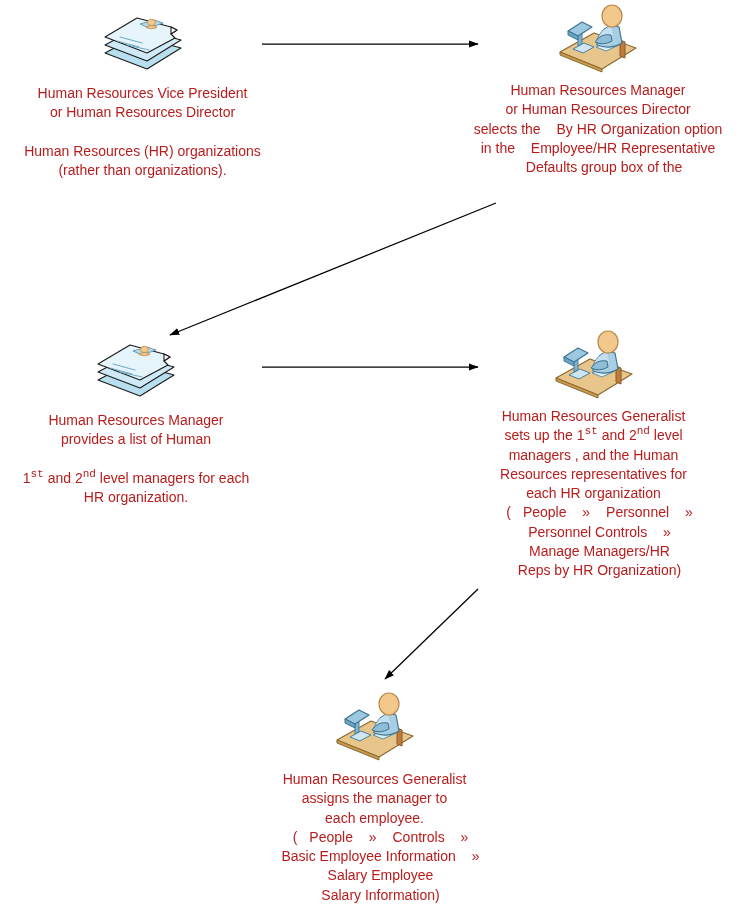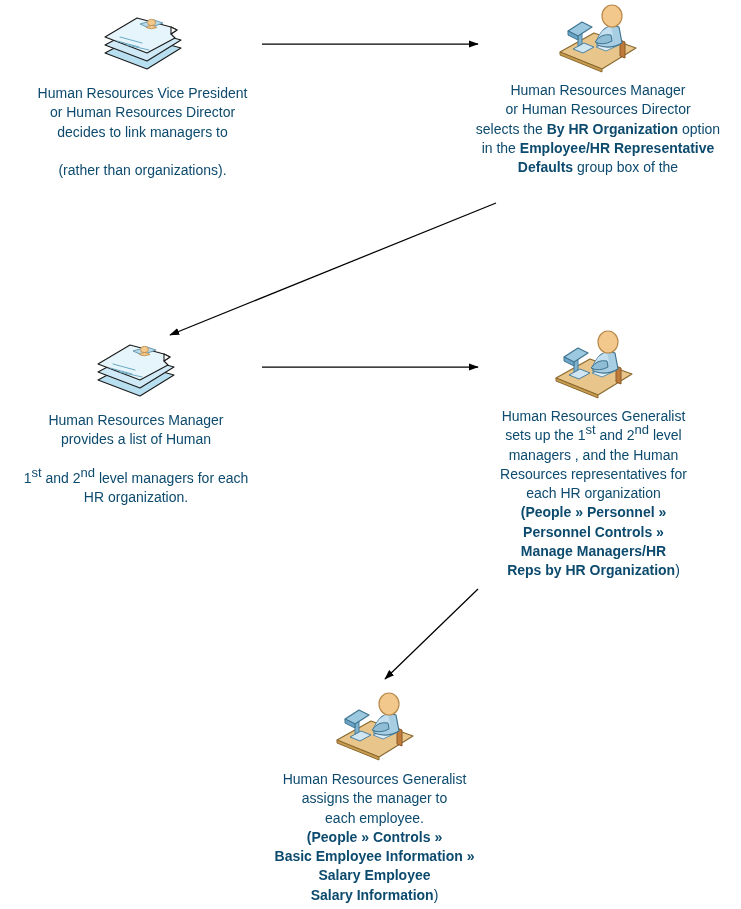--- a/index.html
+++ b/index.html
@@ -35,29 +35,30 @@
     text-align: center;
   }
   .node-icon {
     display: block;
     margin: 0 auto;
     line-height: 0;
   }
   .node-text {
     font-size: 14px;
     line-height: 19.3px;
-    color: #0c4a6e;
+    color: #b91c1c;
     text-align: center;
     white-space: pre-wrap;
   }
-  .node-text b { font-weight: bold; }
+  .node-text b { font-weight: normal; margin-left: 12px; }
   .node-text sup {
-    font-size: 13px;
+    font-size: 11px;
     vertical-align: super;
     line-height: 0;
+    font-family: Liberation Mono, monospace;
   }
 
   
   #node-1 { left: 0px;   top: 6px;   width: 285px; }
   #node-2 { left: 455px; top: 0px;   width: 286px; }
   #node-3 { left: 0px;   top: 333px; width: 272px; }
   #node-4 { left: 455px; top: 326px; width: 277px; }
   #node-5 { left: 228px; top: 688px; width: 293px; }
 
   #node-1 .node-text { margin-top: 8px; }
@@ -95,21 +96,21 @@
         <g stroke="#6aa9c4" stroke-width="1" stroke-linecap="round">
           <line x1="21" y1="31" x2="43" y2="37"></line>
           <line x1="18" y1="35" x2="40" y2="41"></line>
           <line x1="28" y1="39" x2="50" y2="44"></line>
         </g>
         <path d="M41,18 L55,14 L64,17 L50,22 z" fill="#b9d9e8" stroke="#5d93ad" stroke-width="0.9"></path>
         <ellipse cx="52.5" cy="16.5" rx="4" ry="3.2" fill="#f2c88c" stroke="#b98a4a" stroke-width="0.8"></ellipse>
         <path d="M47,21.5 q5.5,-4 11,0 q-5.5,2.6 -11,0 z" fill="#f2c88c" stroke="#b98a4a" stroke-width="0.8"></path>
       </svg>
     </span>
-    <div class="node-text"><span>Human Resources Vice President</span><br><span>or Human Resources Director</span><br><span>decides to link managers to</span><br><br><span>(rather than organizations).</span></div>
+    <div class="node-text"><span>Human Resources Vice President</span><br><span>or Human Resources Director</span><br><br><span>Human Resources (HR) organizations</span><br><span>(rather than organizations).</span></div>
   </div>
 
   <div class="node" id="node-2">
     <span class="node-icon">
       <svg width="84" height="74" viewBox="0 0 84 74" xmlns="http://www.w3.org/2000/svg">
         <path d="M4,52 L38,33 L80,48 L46,69 z" fill="#e8c58a" stroke="#8a6a2f" stroke-width="1.2" stroke-linejoin="round"></path>
         <path d="M4,52 L46,69 L46,72 L4,55 z" fill="#c99b4f" stroke="#8a6a2f" stroke-width="1" stroke-linejoin="round"></path>
         <path d="M64,40 L69,42 L69,58 L64,56 z" fill="#c07a3a" stroke="#8a5a28" stroke-width="1" stroke-linejoin="round"></path>
         <path d="M17,49 L28,43 L38,47 L27,53 z" fill="#cfe6f2" stroke="#4b7f9c" stroke-width="1" stroke-linejoin="round"></path>
         <path d="M22,46 L26,44 L26,32 L22,34 z" fill="#7fb3cf" stroke="#4b7f9c" stroke-width="1" stroke-linejoin="round"></path>

